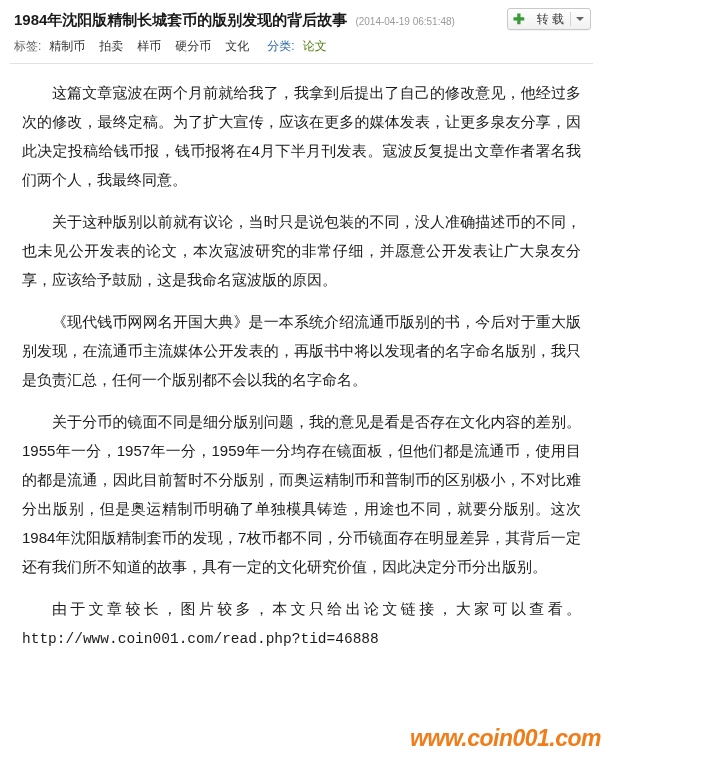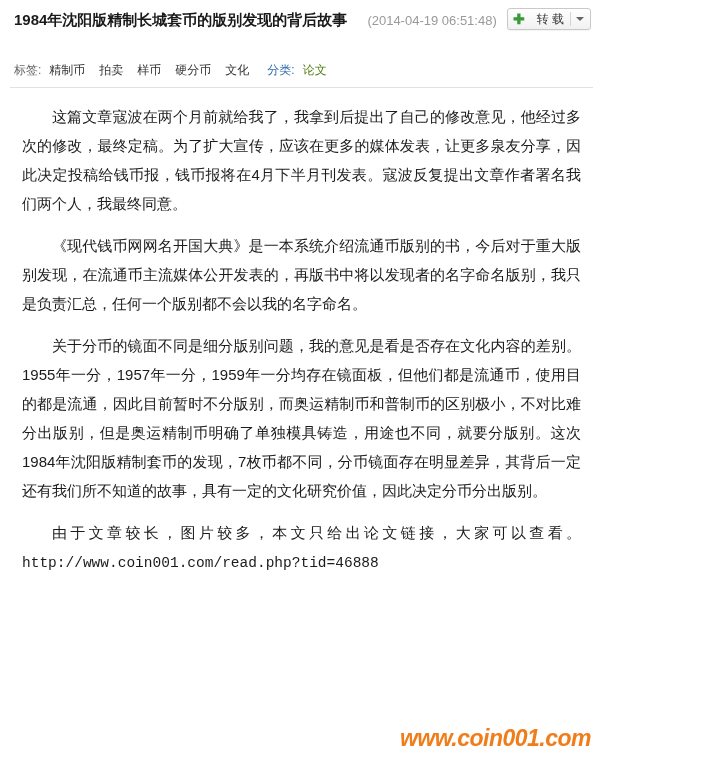--- a/index.html
+++ b/index.html
@@ -37,23 +37,23 @@
 
   .article-title {
     font-size: 15px;
     font-weight: bold;
     color: #1a1a1a;
     letter-spacing: 0px;
     line-height: 20px;
   }
 
   .article-date {
-    font-size: 13px;
+    font-size: 10px;
     color: #9a9a9a;
-    margin-left: 20px;
+    margin-left: 8px;
     font-family: "Liberation Sans", sans-serif;
   }
 
   
   .repost-btn {
     position: absolute;
     right: 12px;
     top: 8px;
     display: flex;
     align-items: center;
@@ -97,21 +97,20 @@
   }
 
   
   .meta-bar {
     padding: 2px 12px 8px 14px;
     font-size: 12px;
     color: #444;
     display: flex;
     align-items: center;
     flex-wrap: wrap;
-    margin-top: 24px;
   }
   .meta-label {
     color: #666;
     margin-right: 8px;
   }
   .tag-link {
     color: #333;
     margin-right: 14px;
     text-decoration: none;
     cursor: pointer;
@@ -151,21 +150,21 @@
   }
   .url-mono {
     font-family: "Liberation Mono", monospace;
     font-size: 14.5px;
     letter-spacing: 0px;
   }
 
   
   .watermark {
     position: absolute;
-    right: 12px;
+    right: 2px;
     bottom: 8px;
     font-size: 23px;
     font-weight: bold;
     font-style: italic;
     color: #f07d1a;
     font-family: "Liberation Sans", sans-serif;
     text-shadow: 1px 1px 0 rgba(255,255,255,0.9);
     letter-spacing: -0.5px;
     white-space: nowrap;
   }
@@ -197,20 +196,21 @@
     <a class="tag-link">硬分币</a>
     <a class="tag-link">文化</a>
     <span class="meta-cat-label">分类:</span>
     <a class="cat-link">论文</a>
   </div>
 
   <div class="divider"></div>
 
   <div class="content">
     <p>这篇文章寇波在两个月前就给我了，我拿到后提出了自己的修改意见，他经过多次的修改，最终定稿。为了扩大宣传，应该在更多的媒体发表，让更多泉友分享，因此决定投稿给钱币报，钱币报将在4月下半月刊发表。寇波反复提出文章作者署名我们两个人，我最终同意。</p>
+    <p>关于这种版别以前就有议论，当时只是说包装的不同，没人准确描述币的不同，也未见公开发表的论文，本次寇波研究的非常仔细，并愿意公开发表让广大泉友分享，应该给予鼓励，这是我命名寇波版的原因。</p>
     <p>《现代钱币网网名开国大典》是一本系统介绍流通币版别的书，今后对于重大版别发现，在流通币主流媒体公开发表的，再版书中将以发现者的名字命名版别，我只是负责汇总，任何一个版别都不会以我的名字命名。</p>
     <p>关于分币的镜面不同是细分版别问题，我的意见是看是否存在文化内容的差别。1955年一分，1957年一分，1959年一分均存在镜面板，但他们都是流通币，使用目的都是流通，因此目前暂时不分版别，而奥运精制币和普制币的区别极小，不对比难分出版别，但是奥运精制币明确了单独模具铸造，用途也不同，就要分版别。这次1984年沈阳版精制套币的发现，7枚币都不同，分币镜面存在明显差异，其背后一定还有我们所不知道的故事，具有一定的文化研究价值，因此决定分币分出版别。</p>
     <p class="last"><span>由于文章较长，图片较多，本文只给出论文链接，大家可以查看。</span><span class="url-mono">http://www.coin001.com/read.php?tid=46888</span></p>
   </div>
 
   <div class="watermark">www.coin001.com</div>
 
 </div>
 
 </body></html>

